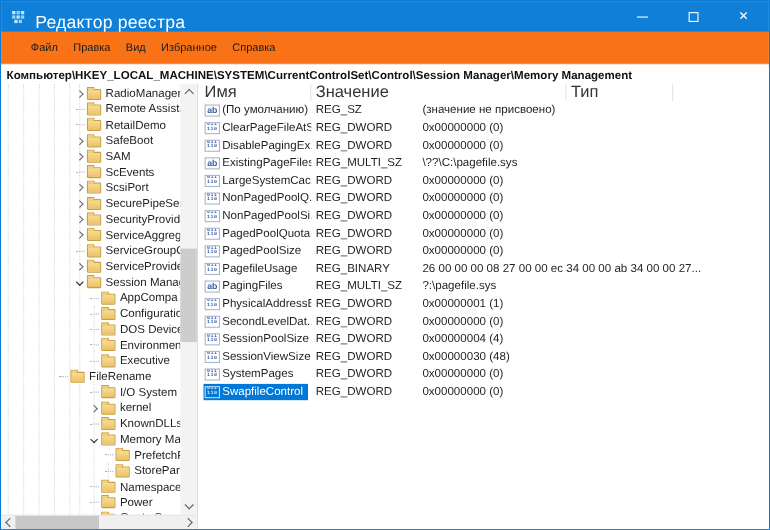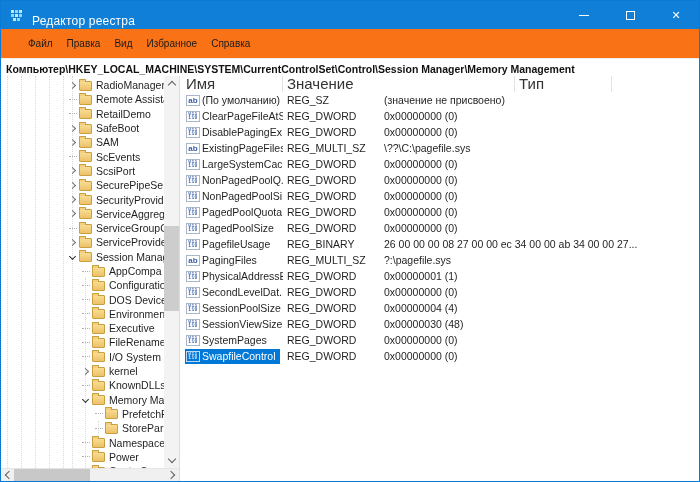--- a/index.html
+++ b/index.html
@@ -9,21 +9,21 @@
   .window {
     width:700px; height:482px; background:#fff;
     border:1px solid #0a7ad5; display:flex; flex-direction:column;
     position:relative; overflow:hidden;
   }
 
   
   .titlebar { height:28px; flex:none; background:var(--titlebar,#0f7fd7);
     display:flex; align-items:center; color:#fff; }
   .app-icon { margin:0 7px 0 9px; display:flex; }
-  .title-text { font-size:12px; letter-spacing:.2px;margin-top:12px; }
+  .title-text { font-size:16px; letter-spacing:.2px;margin-top:12px; }
   .controls { margin-left:auto; display:flex; height:100%; }
   .ctrl { width:46px; display:flex; align-items:center; justify-content:center; cursor:default; }
   .min-glyph { width:10px; height:1px; background:#fff; display:inline-block; }
   .max-glyph { width:9px; height:9px; border:1px solid #fff; display:inline-block; }
   .close-glyph { font-size:11px; line-height:1; }
 
   
   .menubar { height:30px; flex:none; display:flex; align-items:center;
     background:#f97316; border-bottom:1px solid #f0f0f0; padding-left:20px; }
   .menu-item { padding:0 7px; font-size:10px; color:#1a1a1a; white-space:nowrap; }
@@ -280,21 +280,21 @@
               <span class="folder"></span>
               <span class="tlabel">Environmen</span>
             </div>
             <div class="tree-row" style="padding-left: 78px;">
               <span class="stub">
                 <span class="dash"></span>
               </span>
               <span class="folder"></span>
               <span class="tlabel">Executive</span>
             </div>
-            <div class="tree-row" style="padding-left: 78px;">
+            <div class="tree-row" style="padding-left: 50px;">
               <span class="stub">
                 <span class="dash"></span>
               </span>
               <span class="folder"></span>
               <span class="tlabel">FileRename</span>
             </div>
             <div class="tree-row" style="padding-left: 78px;">
               <span class="stub">
                 <span class="dash"></span>
               </span>

